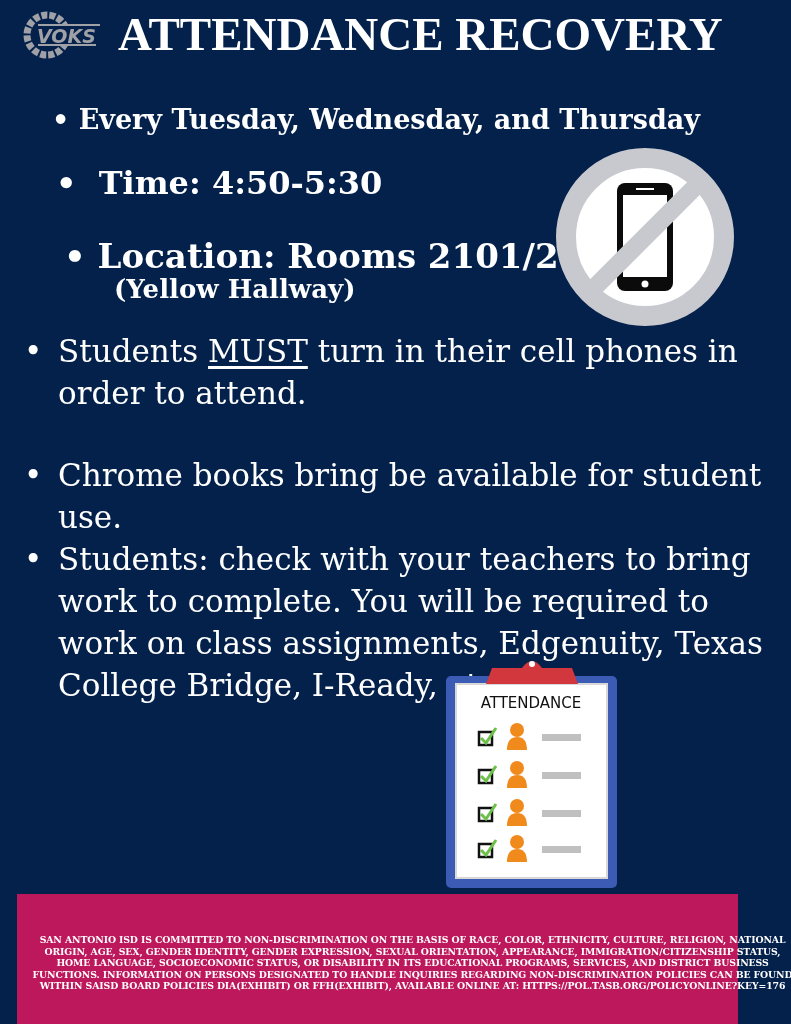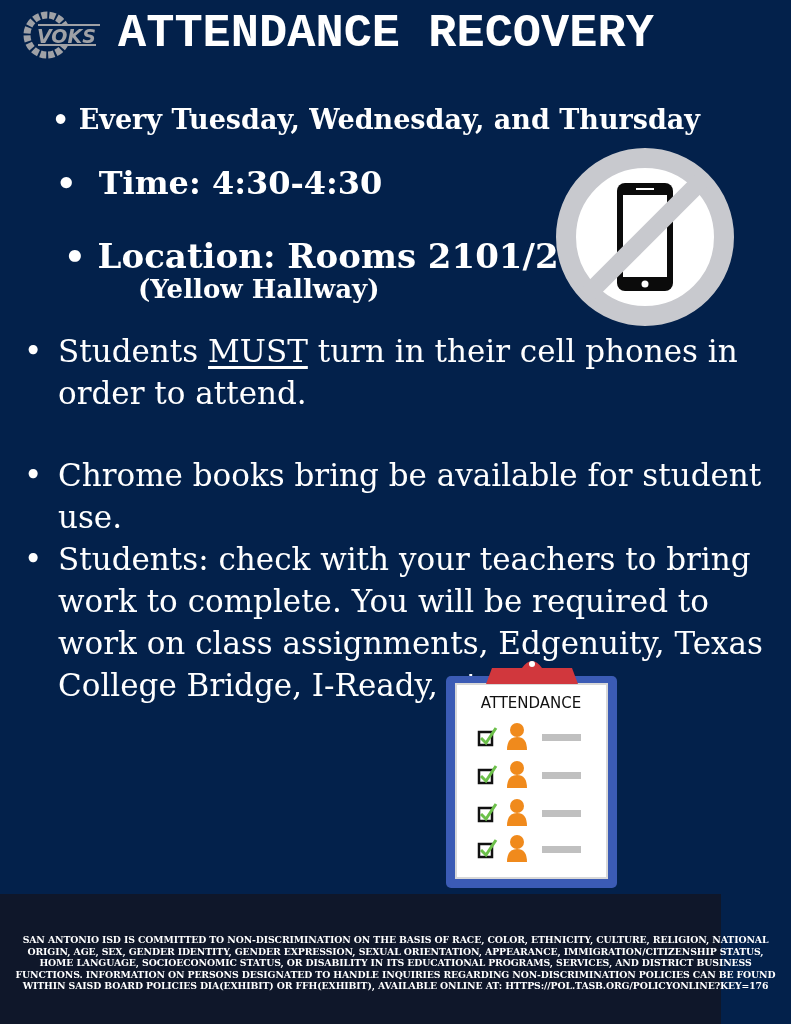--- a/index.html
+++ b/index.html
@@ -5,45 +5,45 @@
   html, body { margin: 0; padding: 0; }
   body {
     width: 791px; height: 1024px; overflow: hidden; position: relative;
     background: #03214b; color: #ffffff;
     font-family: "DejaVu Serif", "Liberation Serif", serif;
   }
   .header { position: absolute; left: 0; top: 0; width: 650px; height: 72px; }
   .logo { position: absolute; left: 22px; top: 10px; width: 80px; height: 50px; }
   .title {
     position: absolute; left: 118px; top: 4px;
-    font-family: Liberation Mono, monospace;
+    font-family: Liberation Serif, serif;
     font-weight: bold; font-size: 47px; letter-spacing: 0px; color: #ffffff;
     white-space: nowrap; line-height: 60px;
   }
   .bullet { position: absolute; white-space: nowrap; font-weight: bold; }
   .bullet .dot { display: inline-block; }
   .b1 { left: 52px; top: 104px; font-size: 27px; }
   .b2 { left: 56px; top: 164px; font-size: 32px; }
   .b3 { left: 52px; top: 236px; font-size: 34px; margin-left: 12px; }
-  .b3b { left: 138px; top: 274px; font-size: 26px; }
+  .b3b { left: 114px; top: 274px; font-size: 26px; }
   .big {
     position: absolute; left: 24px; font-size: 31px; line-height: 42px; font-weight: normal;
     width: 760px;
   }
   .big .dot { position: absolute; left: 0; }
   .big .txt { display: block; margin-left: 34px; }
   .u { text-decoration: underline; text-underline-offset: 4px; }
   .p1 { top: 330px; }
   .p2 { top: 454px; }
   .p3 { top: 538px; }
   .nophone { position: absolute; left: 554px; top: 146px; width: 182px; height: 182px; }
   .clipboard { position: absolute; left: 444px; top: 654px; width: 175px; height: 236px; }
   .footer {
-    position: absolute; left: 0; top: 894px; width: 721px; height: 130px;
-    background: #0f172a;
+    position: absolute; left: 17px; top: 894px; width: 721px; height: 130px;
+    background: #be185d;
   }
   .disc {
     position: absolute; left: 12px; top: 40px; width: 767px;
     text-align: center; font-size: 9.3px; line-height: 11.6px; font-weight: bold;
     letter-spacing: -0.1px;
   }
   .contact {
     position: absolute; left: 0; top: 107px; width: 791px;
     text-align: center; font-size: 9.3px; font-weight: bold;
   }
@@ -61,21 +61,21 @@
   </svg>
   <div class="title">ATTENDANCE RECOVERY</div>
 </div>
 
 <div class="bullet b1">
   <span class="dot">•</span>
   <span>Every Tuesday, Wednesday, and Thursday</span>
 </div>
 <div class="bullet b2">
   <span class="dot">•</span>&nbsp;
-  <span>Time:  4:30-4:30</span>
+  <span>Time:  4:50-5:30</span>
 </div>
 <div class="bullet b3">
   <span class="dot">•</span>
   <span>Location:  Rooms 2101/2103</span>
 </div>
 <div class="bullet b3b">(Yellow Hallway)</div>
 
 <svg class="nophone" viewBox="0 0 182 182">
   <circle cx="91" cy="91" r="79" fill="#ffffff" stroke="#c8c9ce" stroke-width="20"></circle>
   <rect x="63" y="37" width="56" height="108" rx="8" fill="#0b0b0b"></rect>

